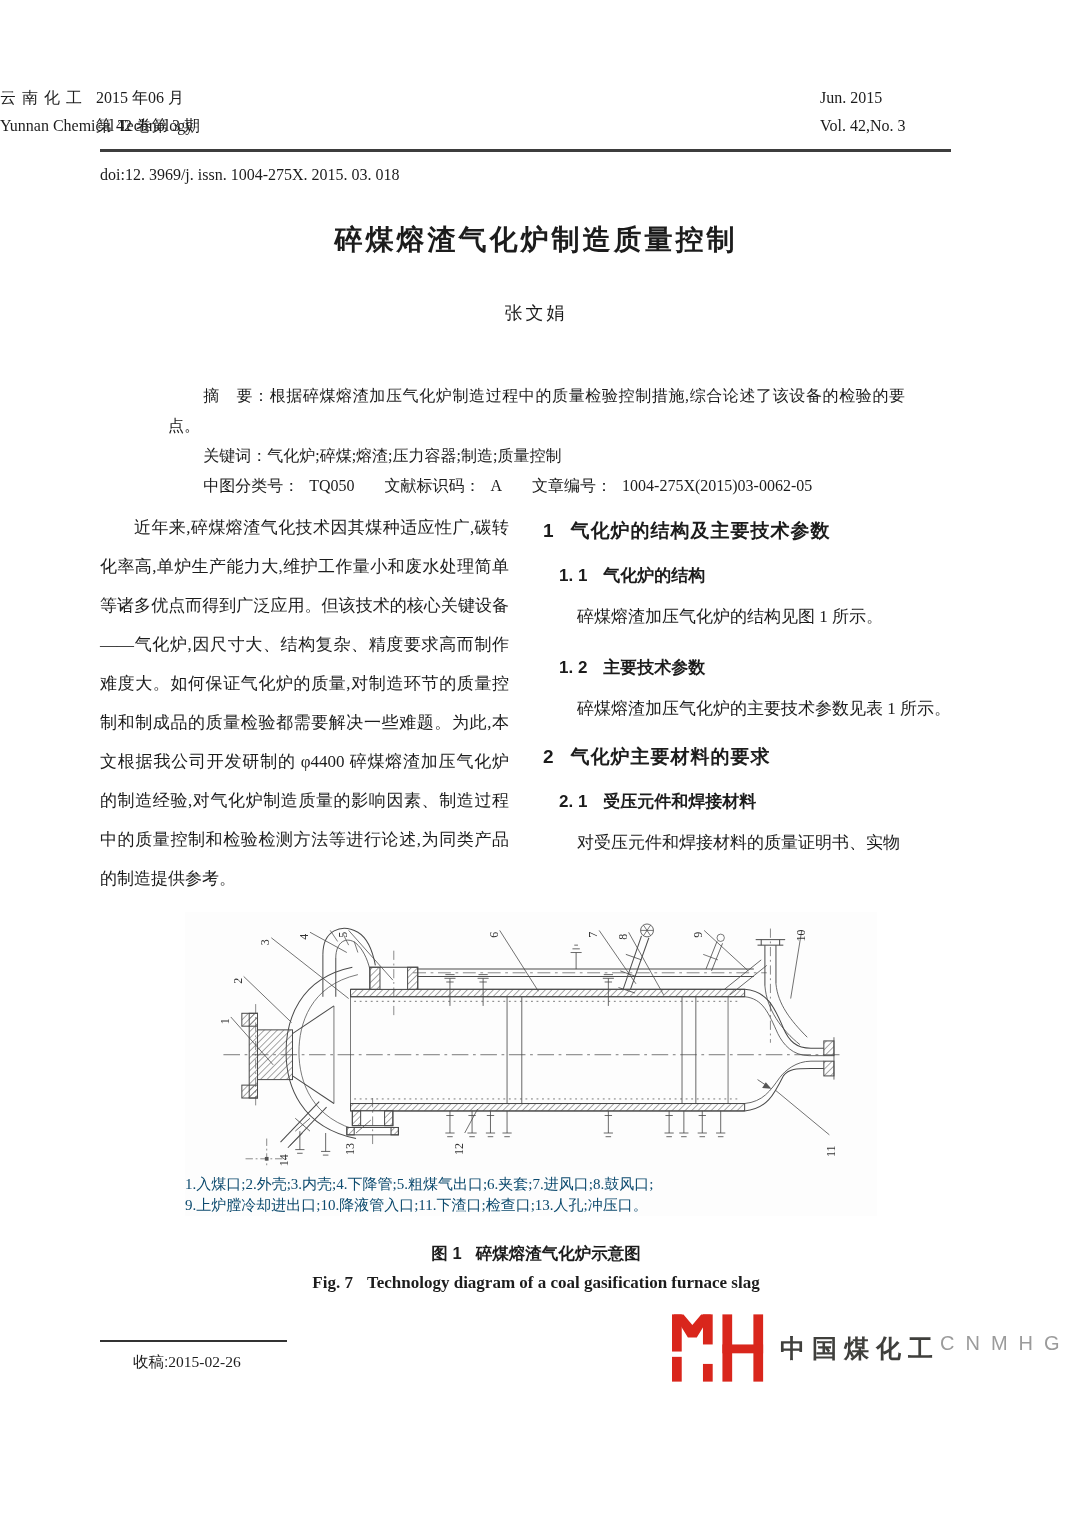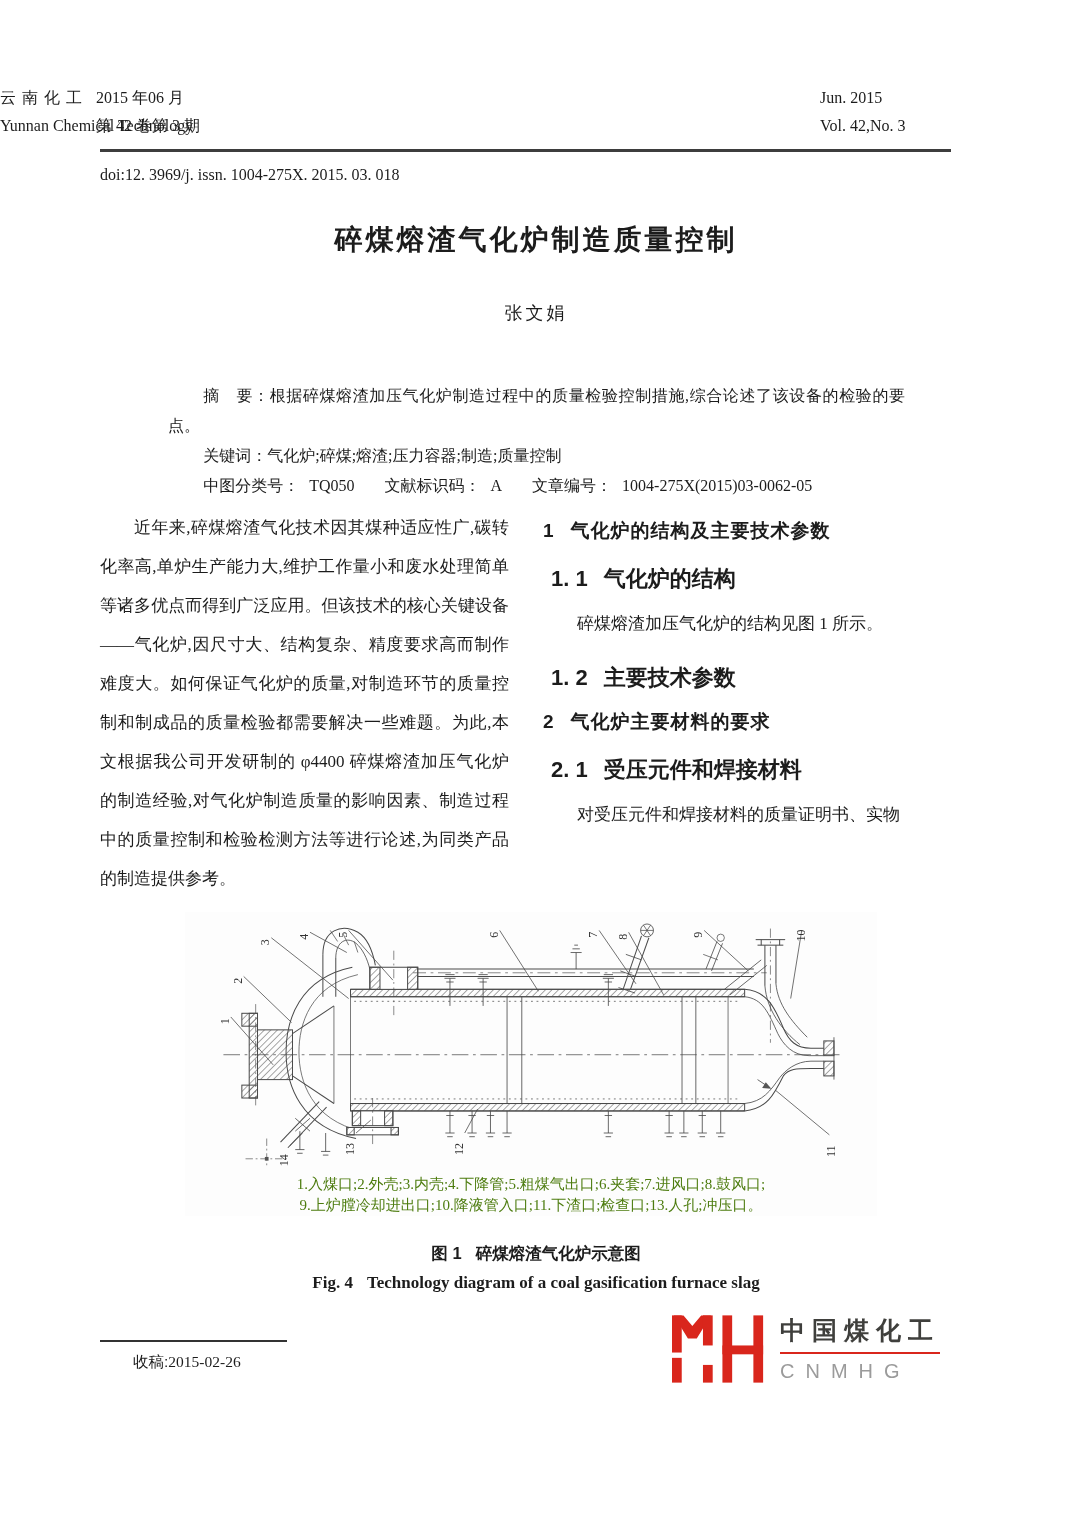--- a/index.html
+++ b/index.html
@@ -25,37 +25,37 @@
   .ind{text-indent:2.2em;}
   .blab{font-weight:normal;font-family:"Liberation Sans","DejaVu Sans",sans-serif;}
   .clcgap{margin-right:30px;}
   .vgap{margin-right:10px;}
   
   .col{width:409px;font-size:17px;}
   .col-left{left:100px;top:508px;}
   .col-right{left:543px;top:502px;}
   .col p{margin:0;line-height:39px;text-align:justify;text-indent:2em;}
   h2.sec{font-family:"Liberation Sans","DejaVu Sans",sans-serif;font-size:19px;margin:16px 0 20px;letter-spacing:1px;}
-  h3.sub{font-family:"Liberation Sans","DejaVu Sans",sans-serif;font-size:22px;margin:20px 8px 10px;}
+  h3.sub{font-family:"Liberation Sans","DejaVu Sans",sans-serif;font-size:17px;margin:20px 16px 10px;}
   h2.sec .no,h3.sub .no{margin-right:16px;}
   
   .figwrap{left:185px;top:912px;width:692px;background:#fdfdfd;}
-  .figlegend{text-align:center;font-size:15px;line-height:21px;margin-top:2px;color:#4d7c0f;}
+  .figlegend{font-size:15px;line-height:21px;margin-top:2px;color:#0c4a6e;}
   .cap-cn{left:0;right:0;top:1243px;text-align:center;font-weight:bold;font-size:16.5px;
           font-family:"Liberation Sans","DejaVu Sans",sans-serif;}
   .cap-cn .gap,.cap-en .gap{margin-right:14px;}
   .cap-en{left:0;right:0;top:1273px;text-align:center;font-weight:bold;font-size:17px;
           font-family:"Liberation Serif","DejaVu Serif",serif;}
   
   .foot-rule{left:100px;top:1340px;width:187px;height:2px;background:#333;}
   .foot-line{left:133px;font-size:15.5px;}
   .fl1{top:1352px;}
   .fl2{top:1382px;}
   .logo{left:672px;top:1314px;display:flex;align-items:center;gap:16px;}
-  .logo-text{display:flex;flex-direction:column;}
+  .logo-text{display:flex;flex-direction:row;}
   .logo-cn{font-family:"Liberation Sans","DejaVu Sans",sans-serif;font-size:25px;font-weight:600;
            color:#3f3f3c;letter-spacing:7px;}
   .logo-underline{height:2px;margin:5px 0 6px;}
   .logo-en{font-family:"Liberation Sans","DejaVu Sans",sans-serif;font-size:20px;color:#9b9b9b;letter-spacing:11px;}
   svg text.pn{font-family:"Liberation Serif","DejaVu Serif",serif;font-size:13px;fill:#333;}
 </style>
 </head>
 <body>
 
 <div class="page">
@@ -86,20 +86,21 @@
 
   <div class="abs col col-left">
     <p>近年来,碎煤熔渣气化技术因其煤种适应性广,碳转化率高,单炉生产能力大,维护工作量小和废水处理简单等诸多优点而得到广泛应用。但该技术的核心关键设备——气化炉,因尺寸大、结构复杂、精度要求高而制作难度大。如何保证气化炉的质量,对制造环节的质量控制和制成品的质量检验都需要解决一些难题。为此,本文根据我公司开发研制的 φ4400 碎煤熔渣加压气化炉的制造经验,对气化炉制造质量的影响因素、制造过程中的质量控制和检验检测方法等进行论述,为同类产品的制造提供参考。</p>
   </div>
 
   <div class="abs col col-right">
     <h2 class="sec"><span class="no">1</span><span>气化炉的结构及主要技术参数</span></h2>
     <h3 class="sub"><span class="no">1. 1</span><span>气化炉的结构</span></h3>
     <p>碎煤熔渣加压气化炉的结构见图 1 所示。</p>
     <h3 class="sub"><span class="no">1. 2</span><span>主要技术参数</span></h3>
+    <p>碎煤熔渣加压气化炉的主要技术参数见表 1 所示。</p>
     <h2 class="sec"><span class="no">2</span><span>气化炉主要材料的要求</span></h2>
     <h3 class="sub"><span class="no">2. 1</span><span>受压元件和焊接材料</span></h3>
     <p>对受压元件和焊接材料的质量证明书、实物</p>
   </div>
 
   <div class="abs figwrap">
     <svg viewBox="0 0 692 278" width="692" height="256" xmlns="http://www.w3.org/2000/svg">
       <defs>
         <pattern id="hatch" width="5" height="5" patternUnits="userSpaceOnUse" patternTransform="rotate(45)">
           <line x1="0" y1="0" x2="0" y2="5" stroke="#6a6a6a" stroke-width="1.3"></line>
@@ -308,21 +309,21 @@
         <text class="pn" transform="translate(82 276) rotate(-90)">14</text>
       </g>
     </svg>
     <div class="figlegend">
       <div>1.入煤口;2.外壳;3.内壳;4.下降管;5.粗煤气出口;6.夹套;7.进风口;8.鼓风口;</div>
       <div>9.上炉膛冷却进出口;10.降液管入口;11.下渣口;检查口;13.人孔;冲压口。</div>
     </div>
   </div>
 
   <div class="abs cap-cn"><span class="gap">图 1</span><span>碎煤熔渣气化炉示意图</span></div>
-  <div class="abs cap-en"><span class="gap">Fig. 4</span><span>Technology diagram of a coal gasification furnace slag</span></div>
+  <div class="abs cap-en"><span class="gap">Fig. 7</span><span>Technology diagram of a coal gasification furnace slag</span></div>
 
   <div class="abs foot-rule"></div>
   <div class="abs foot-line fl1"><span class="blab">收稿:</span><span>2015-02-26</span></div>
 
   <div class="abs logo">
     <svg viewBox="0 0 104 76" width="92" height="68" xmlns="http://www.w3.org/2000/svg">
       <g fill="#d9261c">
         <rect x="0" y="0" width="11" height="42"></rect>
         <rect x="0" y="48" width="11" height="28"></rect>
         <polygon points="2,0 13,0 23,12 33,0 44,0 28,26 18,26"></polygon>

